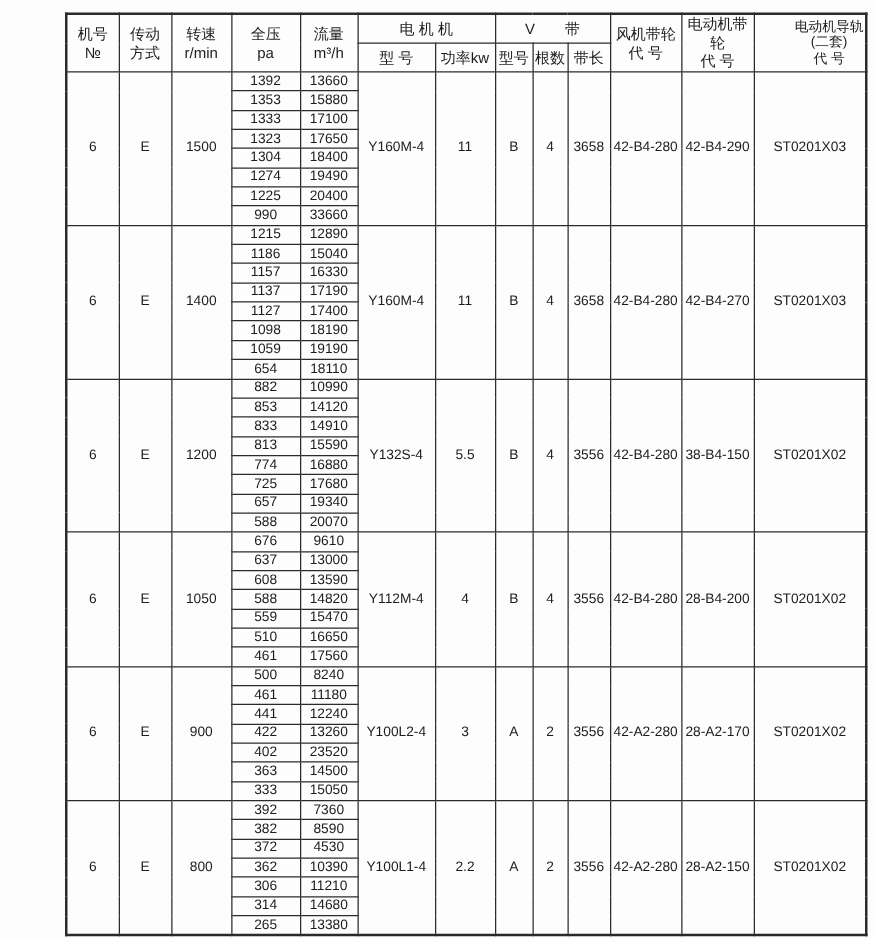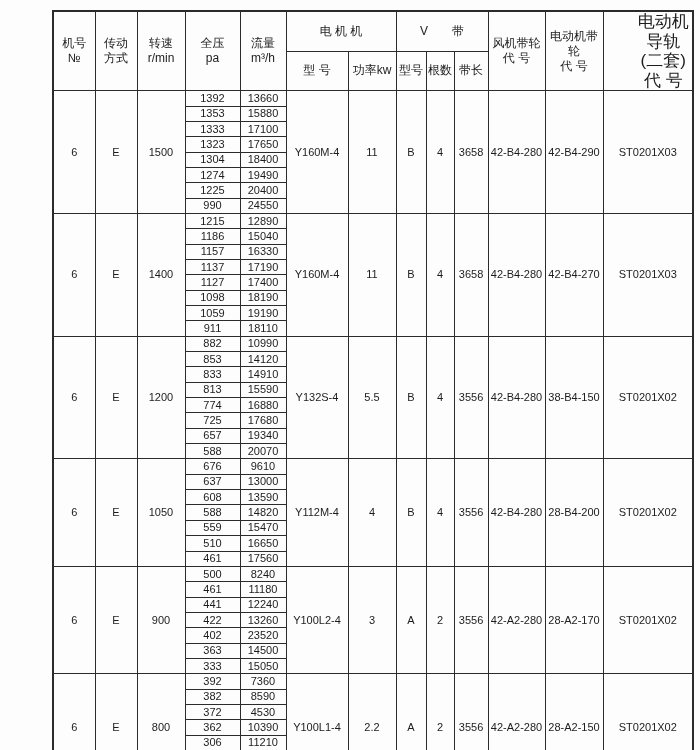--- a/index.html
+++ b/index.html
@@ -25,21 +25,21 @@
     padding: 0;
     font-weight: normal;
     overflow: hidden;
   }
   .spec thead th {
     font-size: 12px;
     line-height: 1.25;
     height: 22px;
   }
   .spec thead th .ln { display: block; }
-  .spec thead th.rail-h { font-size: 17px; line-height: 1.15; padding-left: 31px; }
+  .spec thead th.rail-h { font-size: 11px; line-height: 1.15; padding-left: 31px; }
   .spec tbody td {
     font-size: 11px;
     height: 14.35px;
     line-height: 1;
   }
 </style>
 </head>
 <body>
 
 <table class="spec">
@@ -139,21 +139,21 @@
       <tr>
         <td>1274</td>
         <td>19490</td>
       </tr>
       <tr>
         <td>1225</td>
         <td>20400</td>
       </tr>
       <tr>
         <td>990</td>
-        <td>24550</td>
+        <td>33660</td>
       </tr>
       <tr>
         <td rowspan="8">6</td>
         <td rowspan="8">E</td>
         <td rowspan="8">1400</td>
         <td>1215</td>
         <td>12890</td>
         <td rowspan="8">Y160M-4</td>
         <td rowspan="8">11</td>
         <td rowspan="8">B</td>
@@ -181,21 +181,21 @@
       </tr>
       <tr>
         <td>1098</td>
         <td>18190</td>
       </tr>
       <tr>
         <td>1059</td>
         <td>19190</td>
       </tr>
       <tr>
-        <td>911</td>
+        <td>654</td>
         <td>18110</td>
       </tr>
       <tr>
         <td rowspan="8">6</td>
         <td rowspan="8">E</td>
         <td rowspan="8">1200</td>
         <td>882</td>
         <td>10990</td>
         <td rowspan="8">Y132S-4</td>
         <td rowspan="8">5.5</td>

